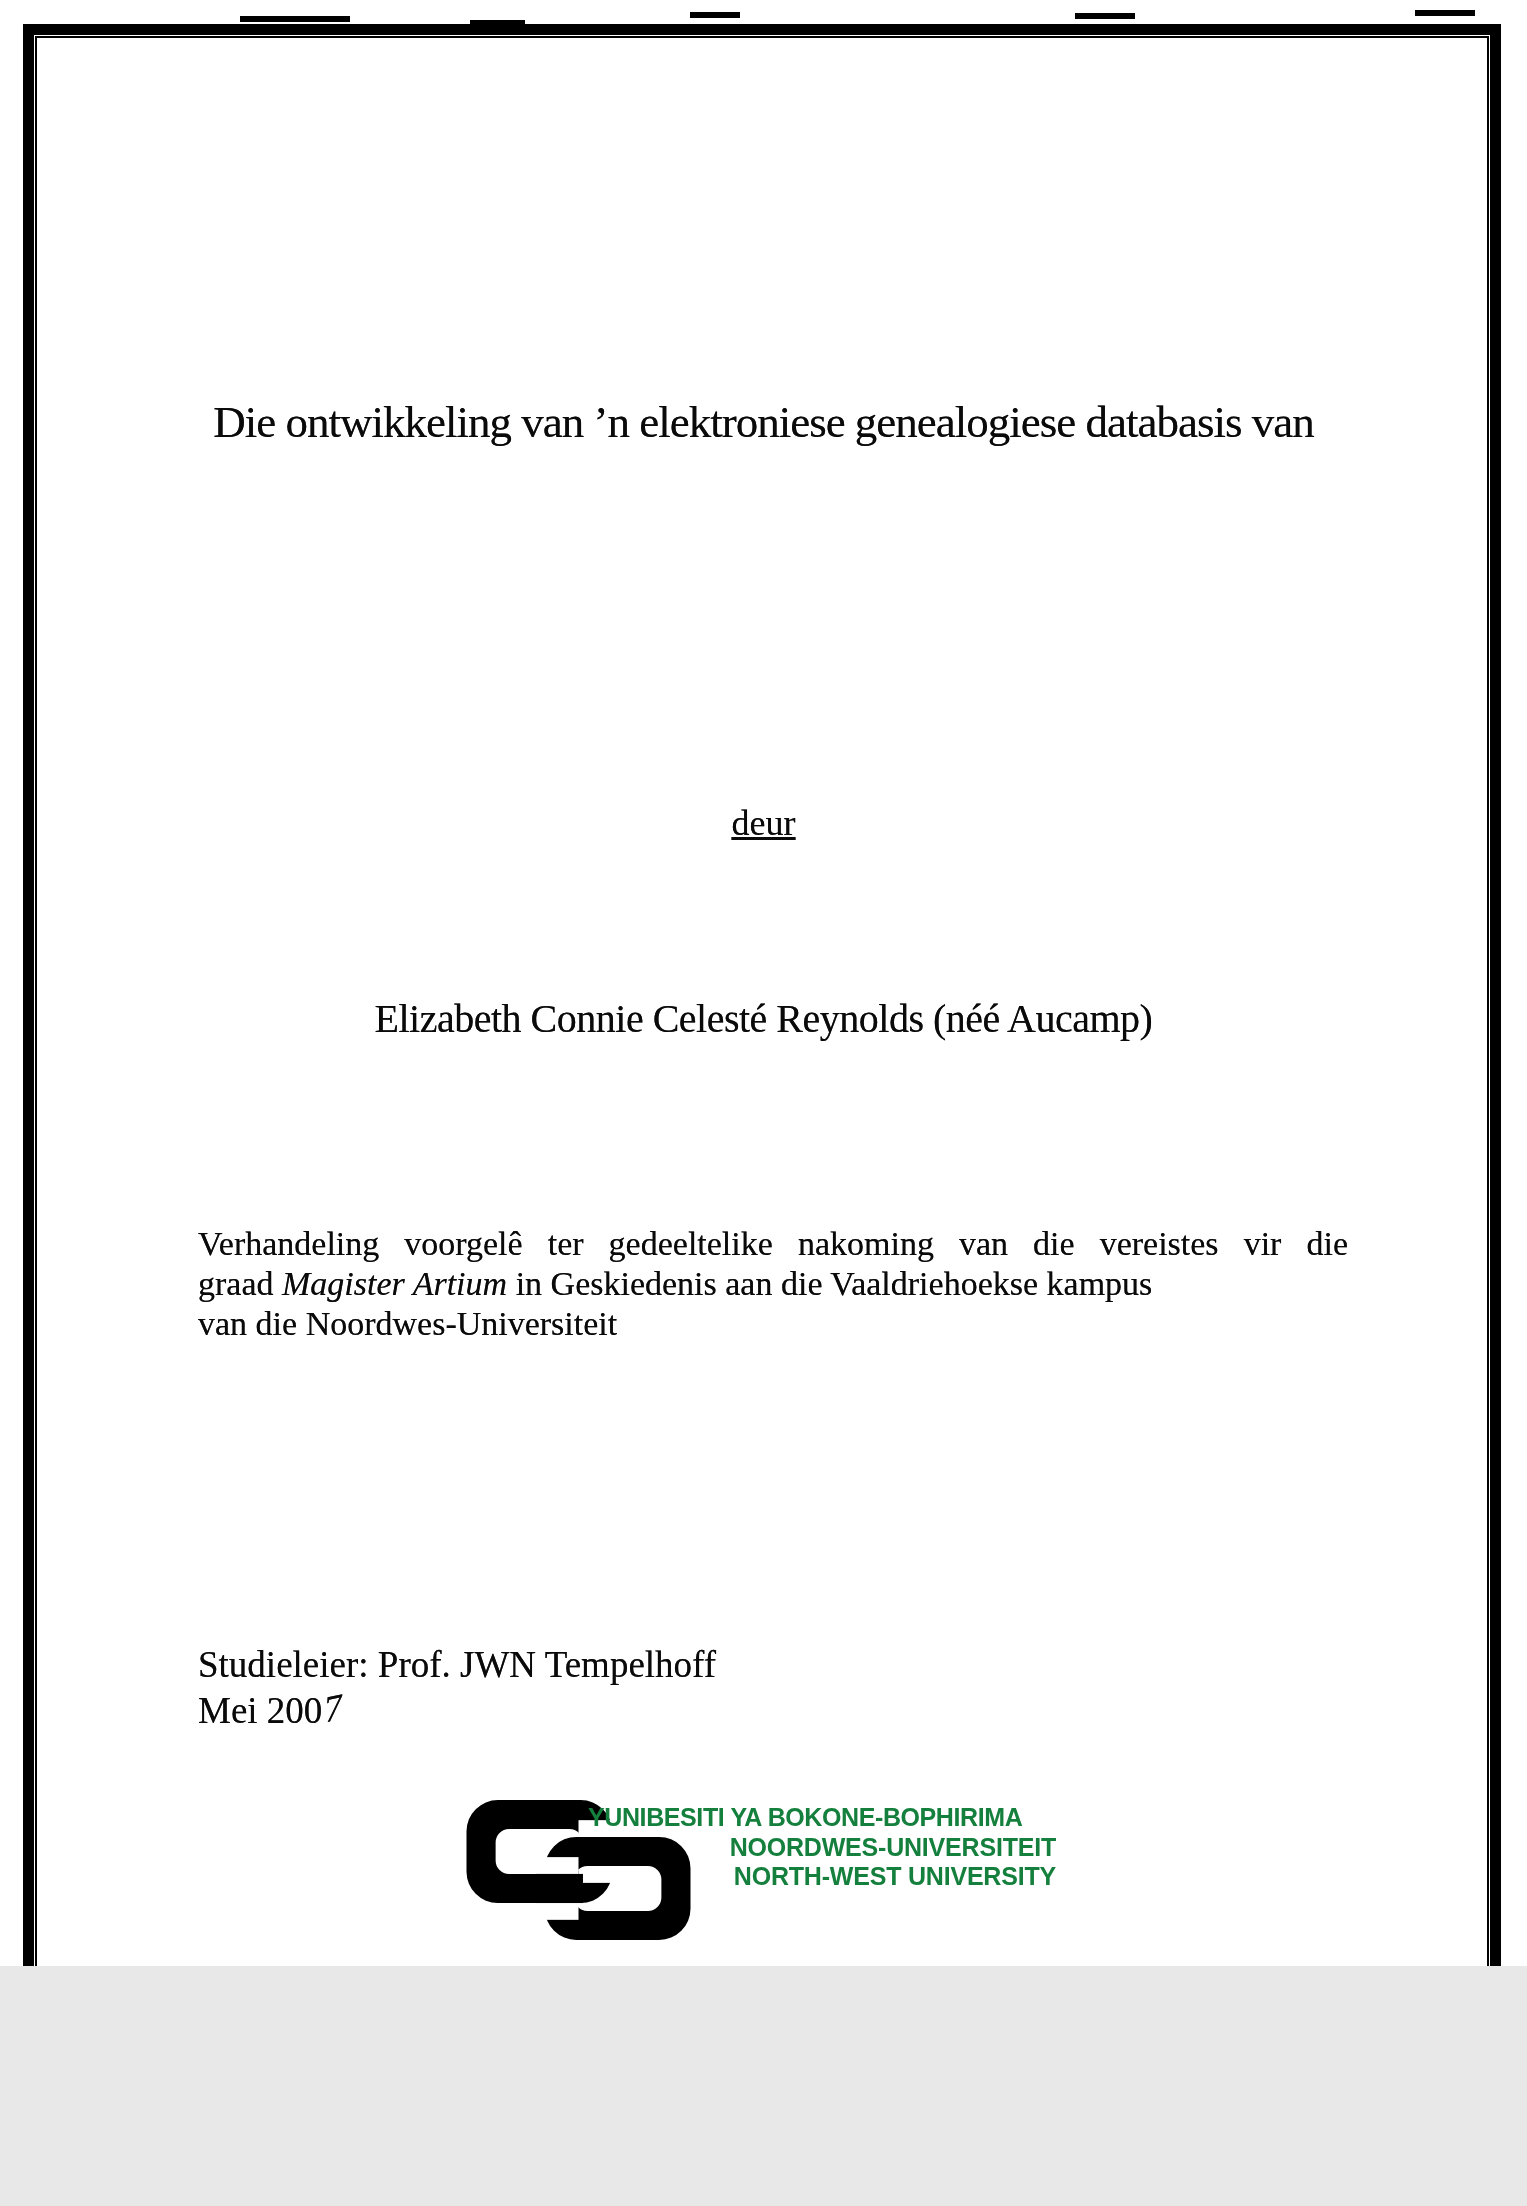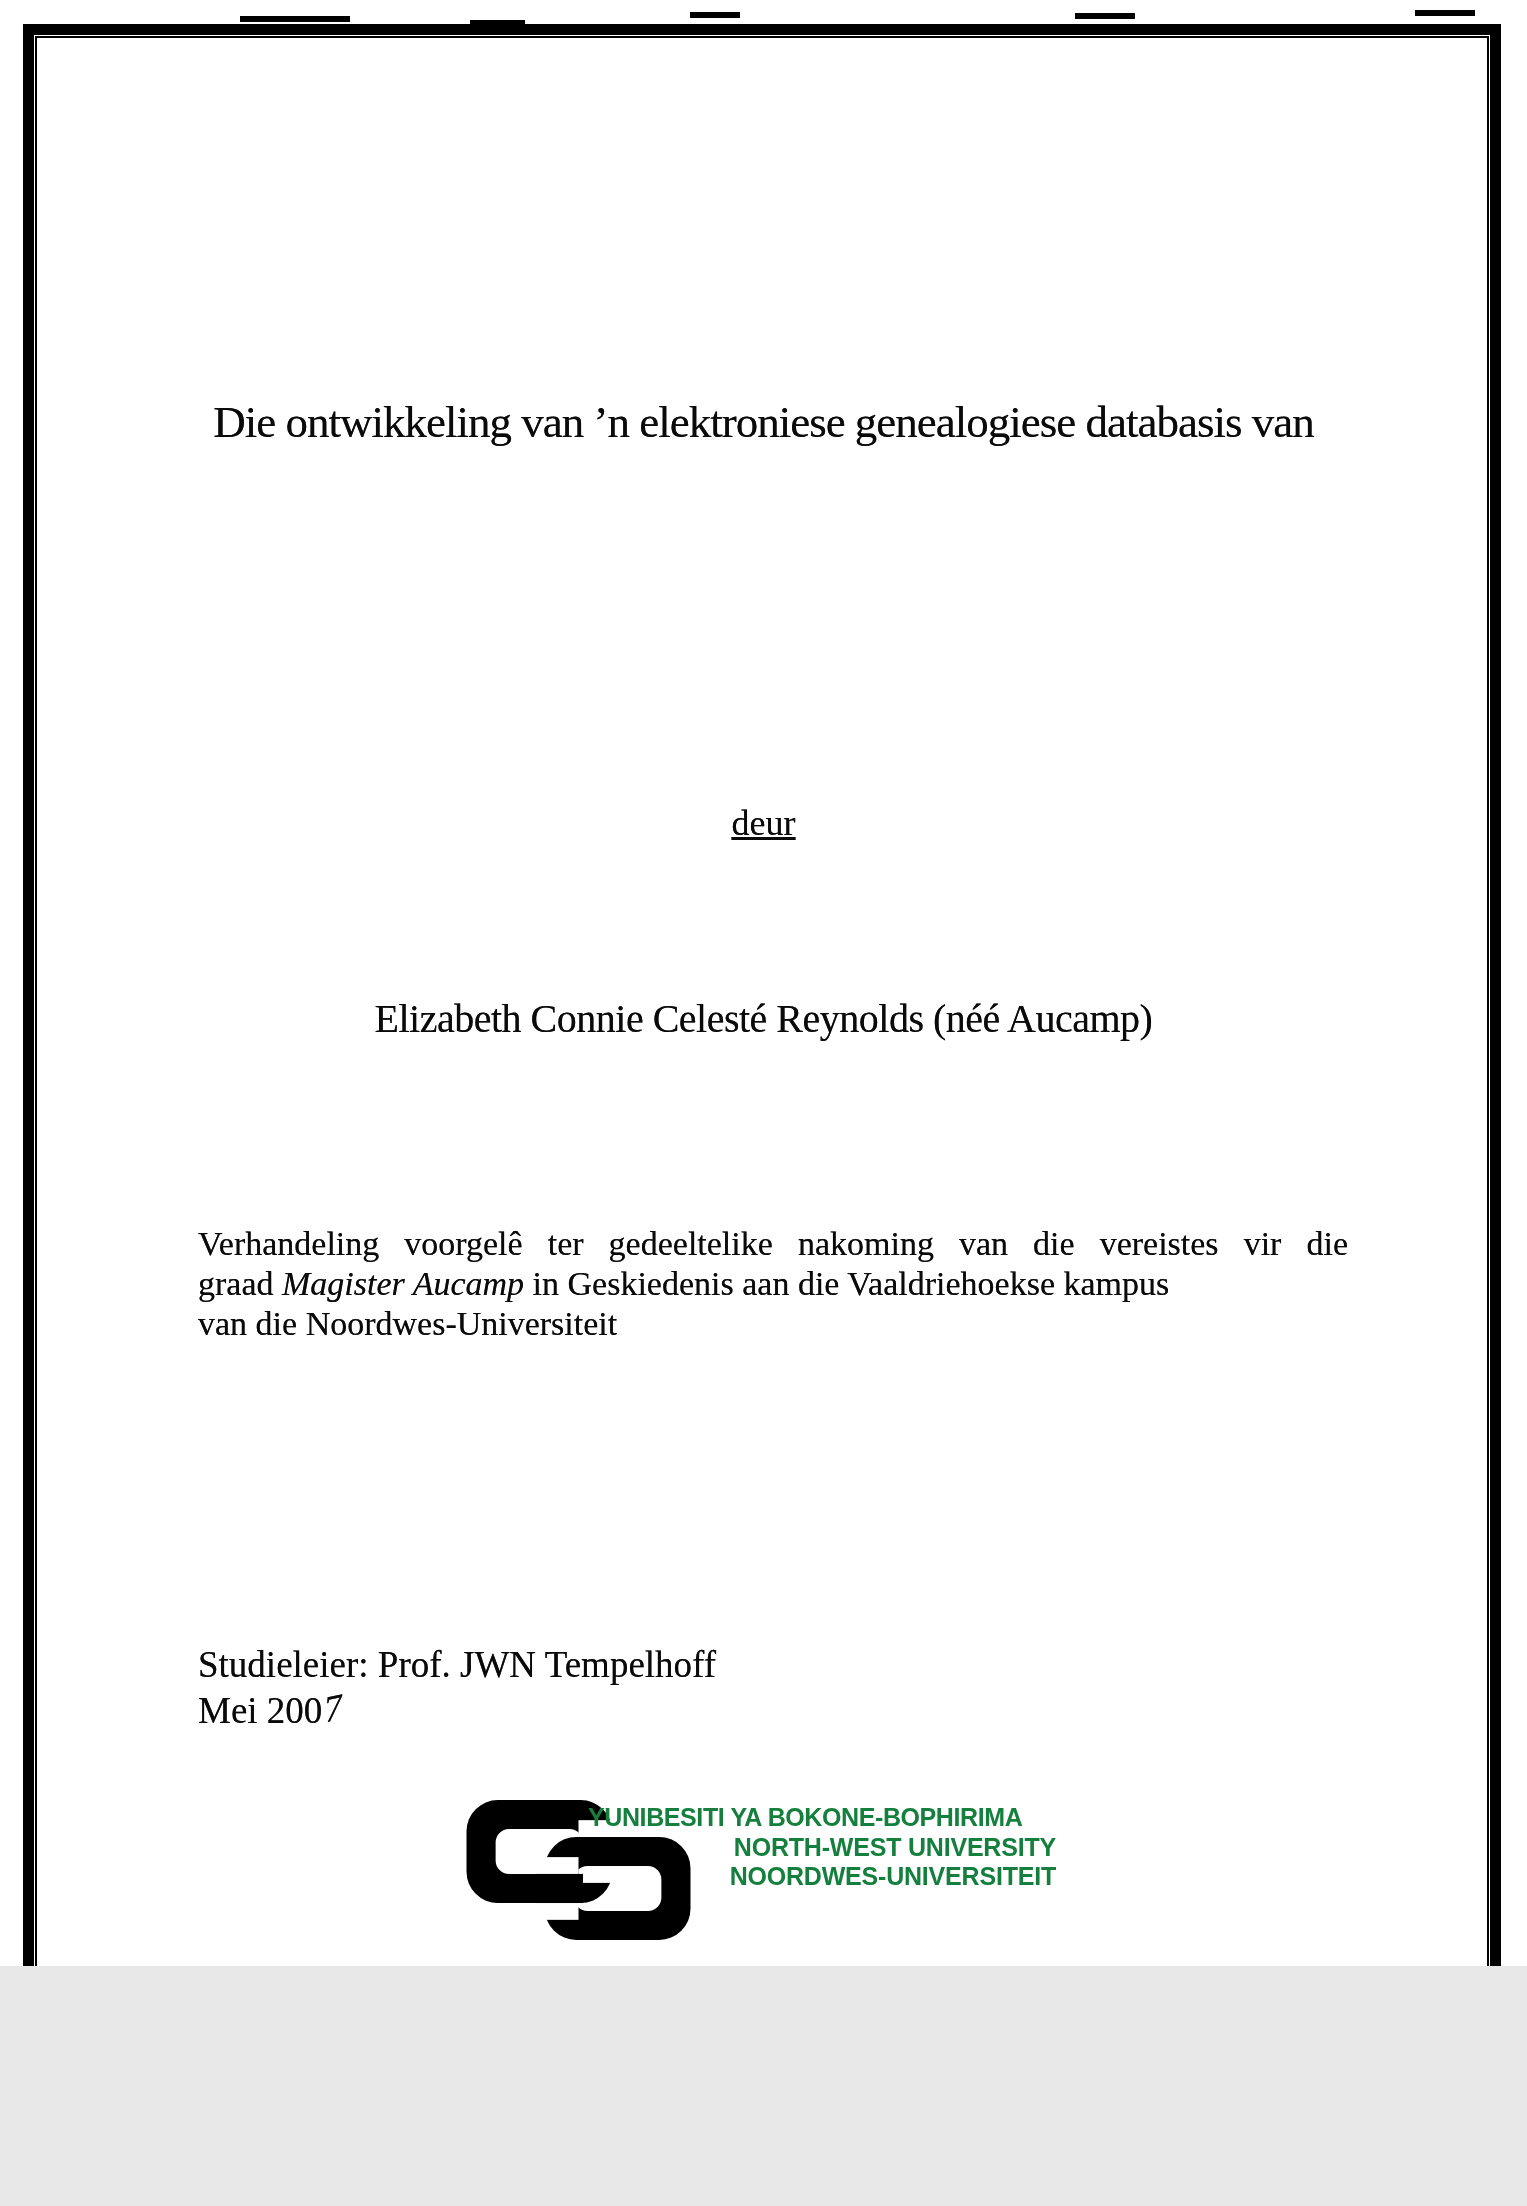--- a/index.html
+++ b/index.html
@@ -121,21 +121,21 @@
   <div class="title">
     <div>Die ontwikkeling van ’n elektroniese genealogiese databasis van</div>
   </div>
 
   <div class="byline">deur</div>
 
   <div class="author">Elizabeth Connie Celesté Reynolds (néé Aucamp)</div>
 
   <div class="statement">
     <div class="justified">Verhandeling voorgelê ter gedeeltelike nakoming van die vereistes vir die</div>
-    <div><span>graad </span><span class="italic">Magister Aucamp</span><span> in Geskiedenis aan die Vaaldriehoekse kampus</span></div>
+    <div><span>graad </span><span class="italic">Magister Artium</span><span> in Geskiedenis aan die Vaaldriehoekse kampus</span></div>
     <div>van die Noordwes-Universiteit</div>
   </div>
 
   <div class="supervisor-block">
     <div>Studieleier: Prof. JWN Tempelhoff</div>
     <div><span>Mei 200</span><span class="seven">7</span></div>
   </div>
 
   <div class="logo-mark">
     <svg width="225" height="140" viewBox="0 0 200 125" xmlns="http://www.w3.org/2000/svg">
@@ -149,17 +149,17 @@
                M38 26 H92 A12 12 0 0 1 104 38 V54 A12 12 0 0 1 92 66 H38 A12 12 0 0 1 26 54 V38 A12 12 0 0 1 38 26 Z"></path>
 
       <rect x="66" y="51" width="34" height="56" fill="#ffffff"></rect>
 
       <rect x="62" y="66" width="42" height="26" fill="#000"></rect>
     </svg>
   </div>
 
   <div class="logo-text">
     <div class="l1">YUNIBESITI YA BOKONE-BOPHIRIMA</div>
+    <div>NOORDWES-UNIVERSITEIT</div>
     <div>NORTH-WEST UNIVERSITY</div>
-    <div>NOORDWES-UNIVERSITEIT</div>
   </div>
 
 </div>
 
 </body></html>

